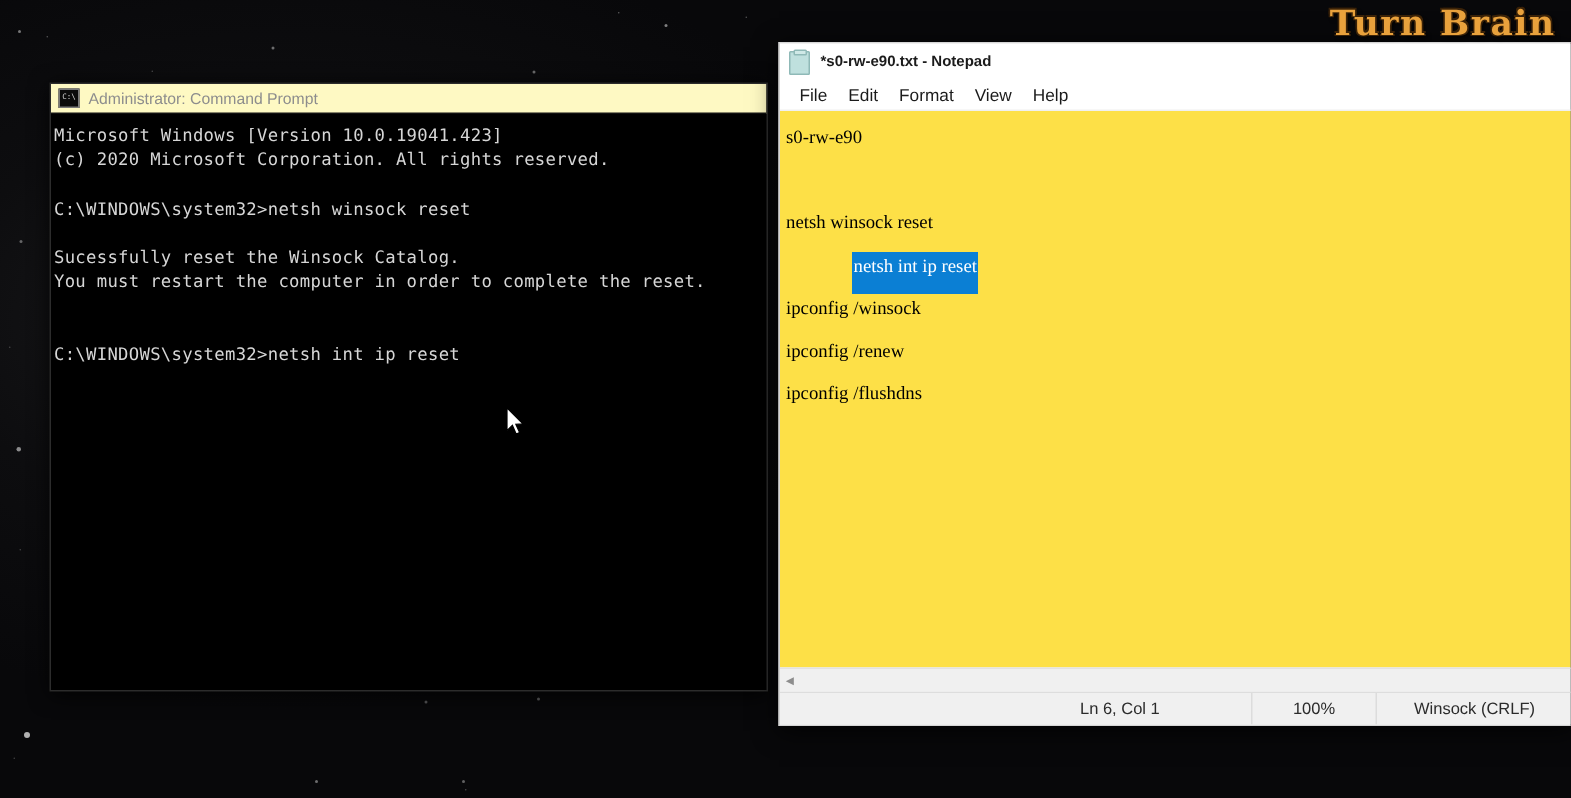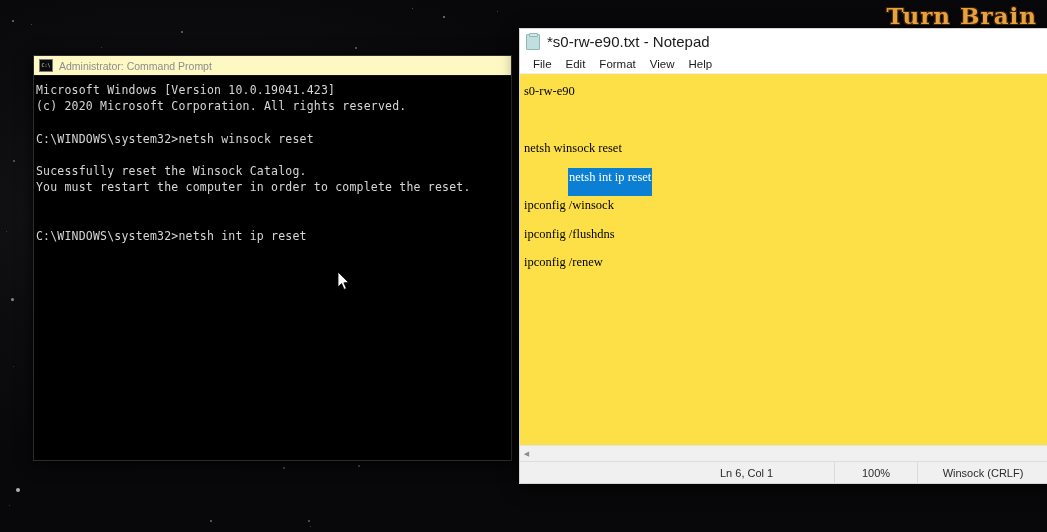--- a/index.html
+++ b/index.html
@@ -78,21 +78,21 @@
     display:flex;align-items:center;padding-left:6px;flex:none;
   }
   #np-icon{
     width:12px;height:14px;flex:none;margin-right:7px;position:relative;
     background:#bfe0de;border:1px solid #8fb9b7;border-radius:1px;
   }
   #np-icon:after{
     content:"";position:absolute;left:2px;top:-2px;width:7px;height:2px;
     background:#cfe9e7;border:1px solid #8fb9b7;border-radius:1px;
   }
-  #np-title{font-size:15px;color:#1b1b1b;white-space:nowrap;}
+  #np-title{font-size:10px;color:#1b1b1b;white-space:nowrap;font-weight:bold;}
   #np-menubar{
     height:19px;display:flex;align-items:center;padding-left:6px;
     background:#ffffff;flex:none;border-bottom:1px solid #f0f0f0;
   }
   .np-menu-item{
     font-size:11.5px;color:#1b1b1b;padding:2px 7px;cursor:default;white-space:nowrap;
   }
   #np-textarea{
     flex:1;position:relative;background:#fde047;overflow:hidden;
     padding:3px 0 0 4px;
@@ -180,21 +180,21 @@
   </div>
 
   <div id="np-menubar">
       <div class="np-menu-item">File</div>
       <div class="np-menu-item">Edit</div>
       <div class="np-menu-item">Format</div>
       <div class="np-menu-item">View</div>
       <div class="np-menu-item">Help</div>
     </div>
 
-  <div id="np-textarea"><div class="nline">s0-rw-e90</div><div class="nline">&nbsp;</div><div class="nline">netsh winsock reset</div><div class="sel-wrap"><span class="nline sel" style="background: rgb(11, 127, 212); margin-left: 44px;">netsh int ip reset</span></div><div class="nline">ipconfig /winsock</div><div class="nline">ipconfig /flushdns</div><div class="nline">ipconfig /renew</div></div>
+  <div id="np-textarea"><div class="nline">s0-rw-e90</div><div class="nline">&nbsp;</div><div class="nline">netsh winsock reset</div><div class="sel-wrap"><span class="nline sel" style="background: rgb(11, 127, 212); margin-left: 44px;">netsh int ip reset</span></div><div class="nline">ipconfig /winsock</div><div class="nline">ipconfig /renew</div><div class="nline">ipconfig /flushdns</div></div>
 
   <div id="np-hscroll">
     <div id="np-hscroll-left">◀</div>
   </div>
 
   <div id="np-statusbar">
     <div class="sb-cell" id="sb-lncol">Ln 6, Col 1</div>
     <div class="sb-cell sep" id="sb-zoom">100%</div>
     <div class="sb-cell sep" id="sb-eol">Winsock (CRLF)</div>
   </div>

